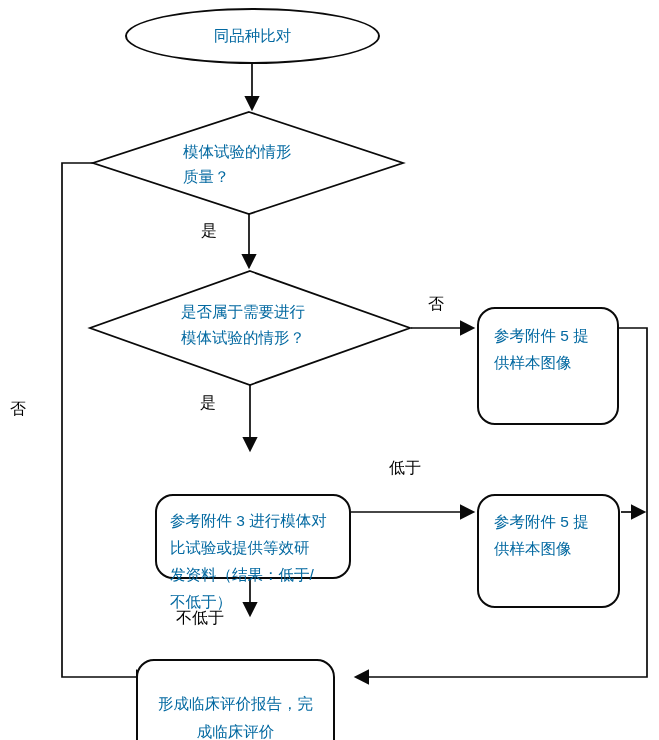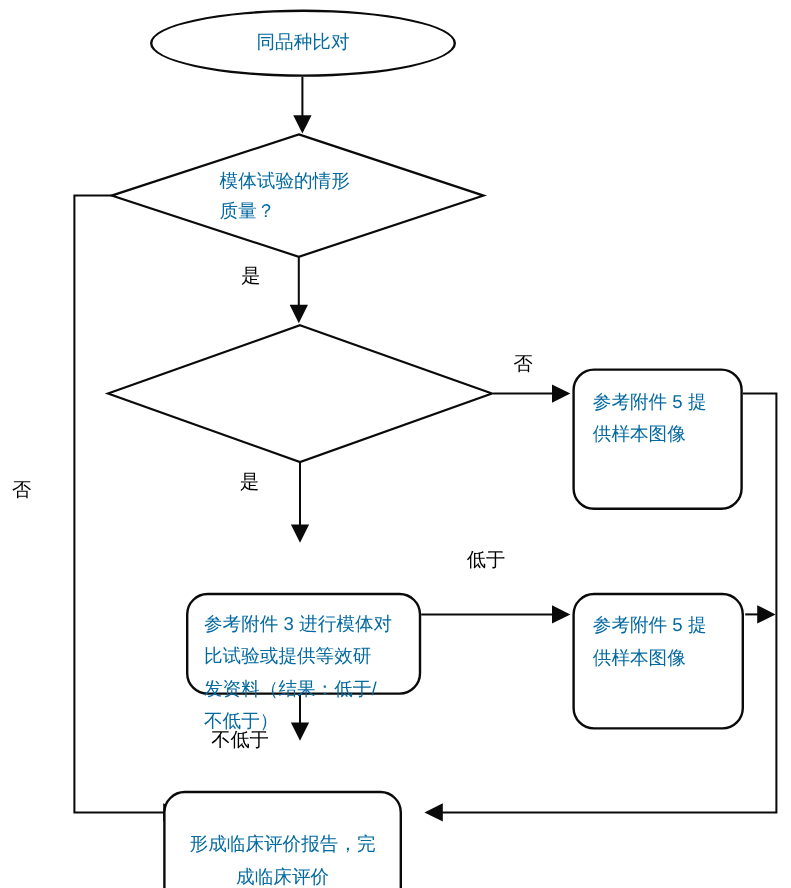--- a/index.html
+++ b/index.html
@@ -78,20 +78,22 @@
     <polygon points="249,112 403,163 249,214 93,163" fill="#ffffff" stroke="#0a0a0a" stroke-width="1.8"></polygon>
     <polygon points="250,271 410,328 250,385 90,328" fill="#ffffff" stroke="#0a0a0a" stroke-width="1.8"></polygon>
   </svg>
 
   <div class="ellipse-node" style="left:125px;top:8px;width:255px;height:56px;">
     <span class="node-text" style="position:static;white-space:nowrap;">同品种比对</span>
   </div>
 
   <div class="node-text" style="left:183px;top:139px;line-height:25px;">模体试验的情形
 质量？</div>
+  <div class="node-text" style="left:181px;top:299px;">是否属于需要进行
+模体试验的情形？</div>
 
   <div class="box pad-top-box" style="left:477px;top:267px;width:142px;height:118px;">
     <span class="node-text" style="line-height:27px;">参考附件 5 提
 供样本图像</span>
   </div>
 
   <div class="box pad-top-box" style="left:155px;top:454px;width:196px;height:85px;padding-top:11px;padding-left:13px;">
     <span class="node-text" style="line-height:27px;">参考附件 3 进行模体对
 比试验或提供等效研
 发资料（结果：低于/

